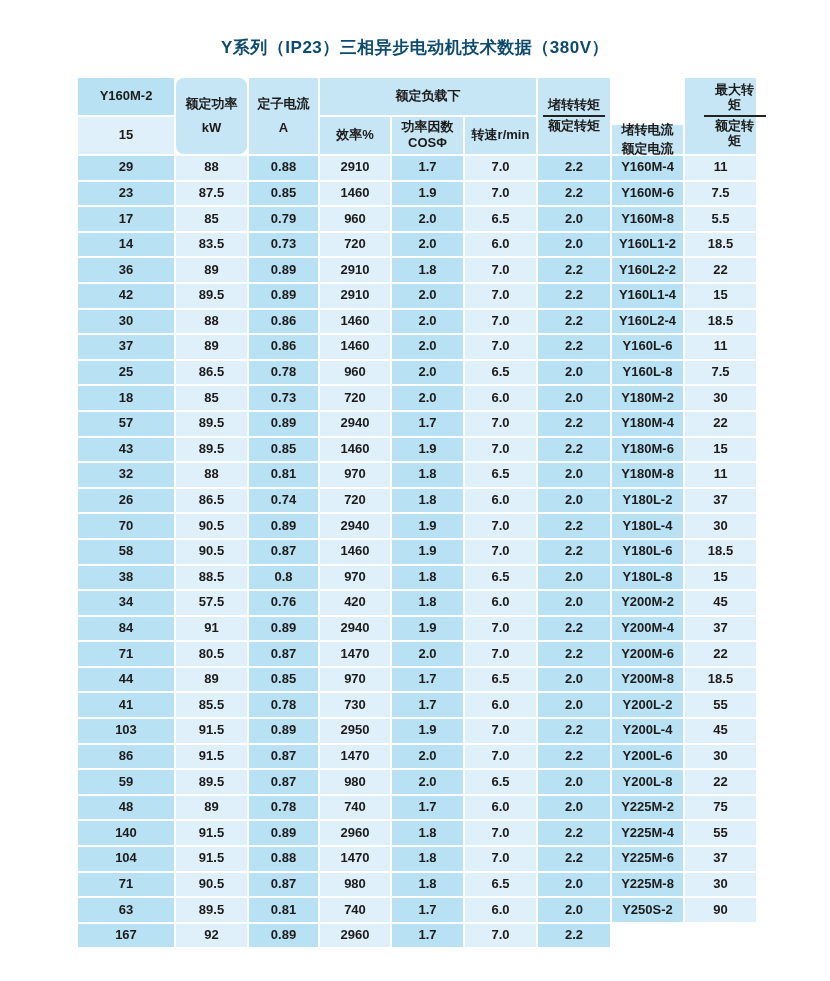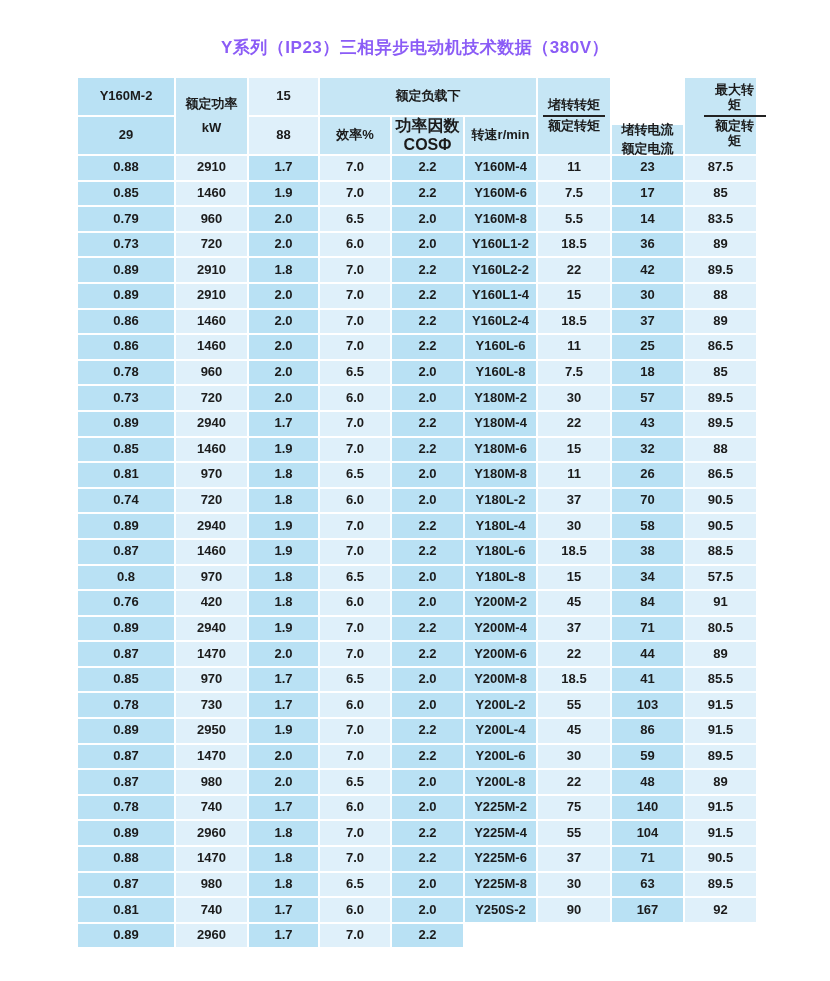--- a/index.html
+++ b/index.html
@@ -4,45 +4,45 @@
 <style>
   html,body{margin:0;padding:0;}
   body{
     width:830px;height:981px;position:relative;background:#ffffff;
     font-family:"Liberation Sans","DejaVu Sans",sans-serif;
     -webkit-font-smoothing:antialiased;
   }
   .page{position:absolute;inset:0;background:#ffffff;overflow:hidden;}
   .title{
     position:absolute;top:36px;left:0;width:100%;text-align:center;
-    font-size:17px;font-weight:bold;color:#8b5cf6;letter-spacing:.5px;
+    font-size:17px;font-weight:bold;color:#0c4a6e;letter-spacing:.5px;
   }
   .grid{
     position:absolute;left:78px;top:78px;
     display:grid;
     grid-template-columns:96px 71px 69px 70px 71px 71px 72px 71px 71px;
     grid-template-rows:37px 37px;
     grid-auto-rows:23.6px;
     gap:2px;
     background:#ffffff;
   }
   .cell{
     display:flex;align-items:center;justify-content:center;
     font-weight:bold;color:#1b1b1b;font-size:13px;
     text-align:center;line-height:1.15;
   }
   .h{background:var(--header-bg,#c6e6f5);font-size:13px;}
   .c-med{background:var(--cell-med,#b9e1f4);}
   .c-light{background:var(--cell-light,#dff0fa);}
   .stack{flex-direction:column;justify-content:center;gap:9px;}
-  .tight{flex-direction:column;justify-content:center;gap:1px;font-size:16px;}
+  .tight{flex-direction:column;justify-content:center;gap:1px;font-size:13px;}
   .frac{flex-direction:column;justify-content:center;gap:2px;}
   .fline{width:62px;height:2px;background:#222;}
   .gh-model{grid-area:1/1/3/2;letter-spacing:2px;}
-  .gh-power{grid-area:1/2/3/3;}
+  .gh-power{grid-area:1/2/3/3;border-radius:8px;}
   .gh-current{grid-area:1/3/3/4;}
   .gh-load{grid-area:1/4/2/7;}
   .gh-eff{grid-area:2/4/3/5;}
   .gh-cos{grid-area:2/5/3/6;}
   .gh-speed{grid-area:2/6/3/7;}
   .gh-lt{grid-area:1/7/3/8;}
   .gh-lc{grid-area:1/8/3/9;margin-top:47px;}
   .gh-mt{grid-area:1/9/3/10;padding-left:28px;}
 </style>
 </head>
@@ -53,20 +53,24 @@
   <div class="title">Y系列（IP23）三相异步电动机技术数据（380V）</div>
 
   <div class="grid">
 
 
     <div class="cell h stack gh-power">
       <span>额定功率</span>
       <span>kW</span>
     </div>
 
+    <div class="cell h stack gh-current">
+      <span>定子电流</span>
+      <span>A</span>
+    </div>
 
     <div class="cell h gh-load">额定负载下</div>
 
     <div class="cell h gh-eff">效率%</div>
 
     <div class="cell h tight gh-cos">
       <span>功率因数</span>
       <span>COSΦ</span>
     </div>
 

